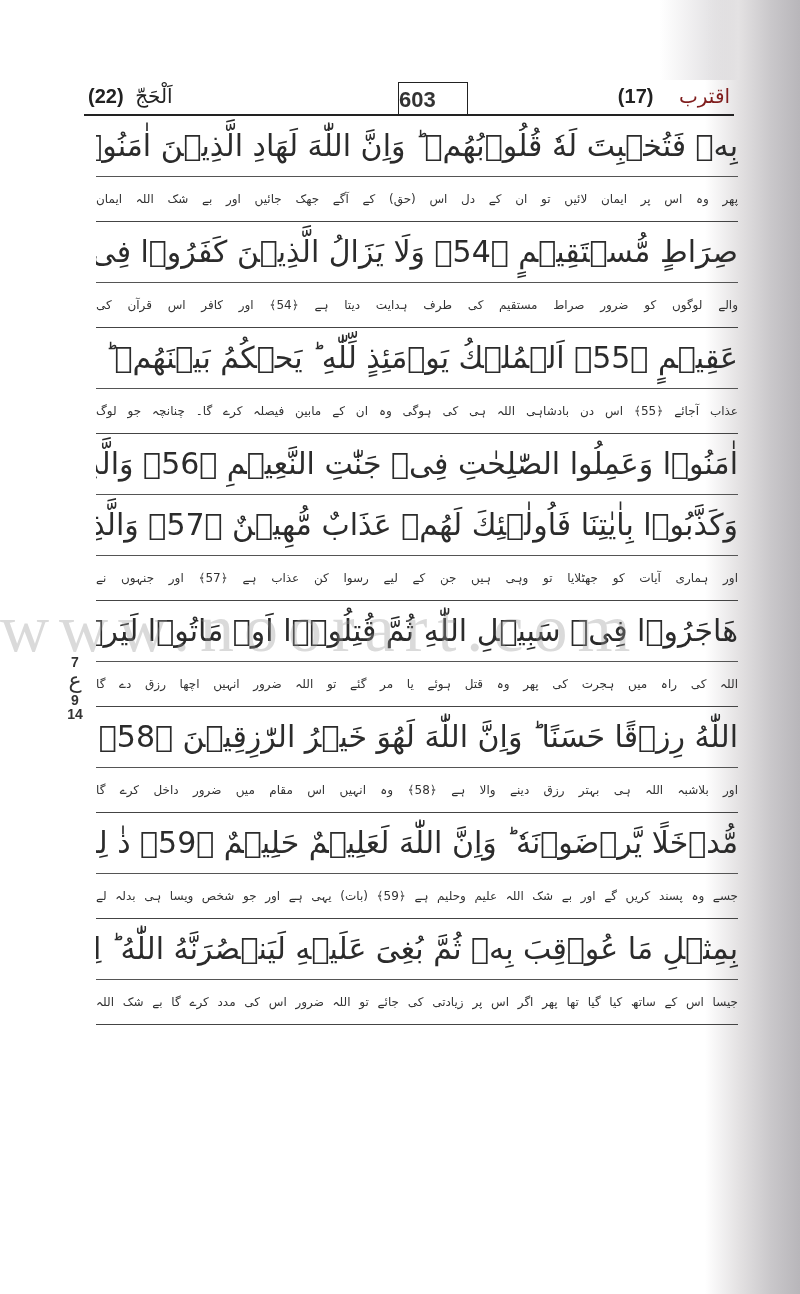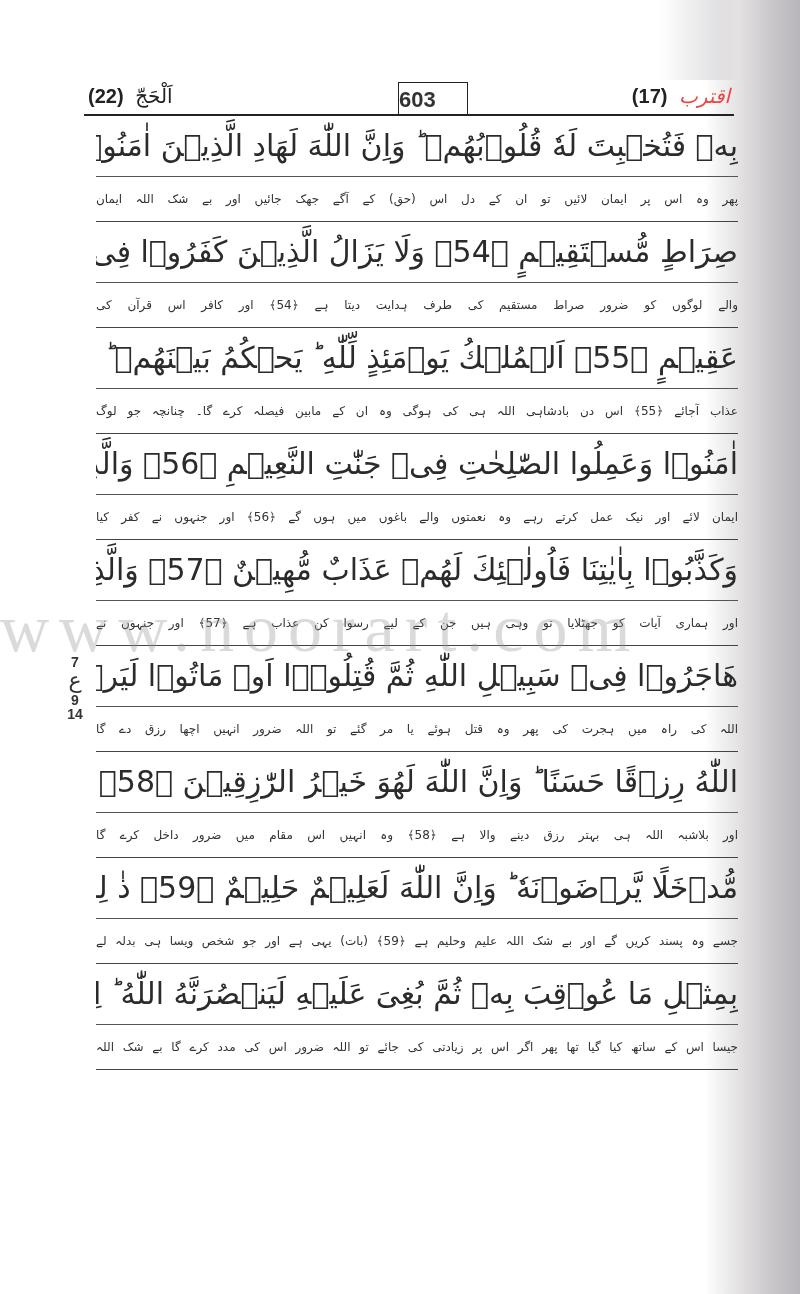--- a/index.html
+++ b/index.html
@@ -24,21 +24,21 @@
   }
   .hdr-left {
     position: absolute; left: 4px; top: 6px;
     font-family: "Liberation Sans", sans-serif; font-weight: bold; font-size: 20px; color: #222;
   }
   .hdr-left .ar { font-family: "DejaVu Sans", sans-serif; font-weight: normal; margin-left: 6px; }
   .hdr-right {
     position: absolute; right: 4px; top: 6px;
     font-family: "Liberation Sans", sans-serif; font-weight: bold; font-size: 20px; color: #222;
   }
-  .hdr-right .ar { font-family: "DejaVu Sans", sans-serif; font-weight: normal; color: #ef4444; margin-left: 6px; font-style: italic; }
+  .hdr-right .ar { font-family: "DejaVu Sans", sans-serif; font-weight: normal; color: #7f1d1d; margin-left: 20px; }
   .page-num {
     position: absolute; left: 314px; top: 4px; width: 68px; height: 32px;
     border: 1.5px solid #222; border-bottom: none; text-align: left;
     font-family: "Liberation Sans", sans-serif; font-weight: bold; font-size: 22px; line-height: 34px; color: #333;
   }
   .content { position: absolute; top: 116px; left: 96px; width: 642px; }
   .block { position: relative; }
   .arabic {
     height: 60px; line-height: 60px; direction: rtl; text-align: justify; text-align-last: justify;
     font-family: "DejaVu Sans", sans-serif; font-size: 30px; color: #2b2b2b;
@@ -87,21 +87,20 @@
   <div class="block">
     <div class="arabic">صِرَاطٍ مُّسۡتَقِيۡمٍ ﴿54﴾ وَلَا يَزَالُ الَّذِيۡنَ كَفَرُوۡا فِىۡ مِرۡيَةٍ مِّنۡهُ</div>
     <div class="urdu">والے لوگوں کو ضرور صراط مستقیم کی طرف ہدایت دیتا ہے ﴿54﴾ اور کافر اس قرآن کی</div>
   </div>
   <div class="block">
     <div class="arabic">عَقِيۡمٍ ﴿55﴾ اَلۡمُلۡكُ يَوۡمَئِذٍ لِّلّٰهِ ؕ يَحۡكُمُ بَيۡنَهُمۡ ؕ فَالَّذِيۡنَ</div>
     <div class="urdu">عذاب آجائے ﴿55﴾ اس دن بادشاہی اللہ ہی کی ہوگی وہ ان کے مابین فیصلہ کرے گا۔ چنانچہ جو لوگ</div>
   </div>
   <div class="block">
     <div class="arabic">اٰمَنُوۡا وَعَمِلُوا الصّٰلِحٰتِ فِىۡ جَنّٰتِ النَّعِيۡمِ ﴿56﴾ وَالَّذِيۡنَ كَفَرُوۡا</div>
-    <div class="urdu">ایمان لائے اور نیک عمل کرتے رہے وہ نعمتوں والے باغوں میں ہوں گے ﴿56﴾ اور جنہوں نے کفر کیا</div>
   </div>
   <div class="block">
     <div class="arabic">وَكَذَّبُوۡا بِاٰيٰتِنَا فَاُولٰۤئِكَ لَهُمۡ عَذَابٌ مُّهِيۡنٌ ﴿57﴾ وَالَّذِيۡنَ</div>
     <div class="urdu">اور ہماری آیات کو جھٹلایا تو وہی ہیں جن کے لیے رسوا کن عذاب ہے ﴿57﴾ اور جنہوں نے</div>
   </div>
   <div class="block">
     <div class="arabic">هَاجَرُوۡا فِىۡ سَبِيۡلِ اللّٰهِ ثُمَّ قُتِلُوۡۤا اَوۡ مَاتُوۡا لَيَرۡزُقَنَّهُمُ</div>
     <div class="urdu">اللہ کی راہ میں ہجرت کی پھر وہ قتل ہوئے یا مر گئے تو اللہ ضرور انہیں اچھا رزق دے گا</div>
   </div>
   <div class="block">

